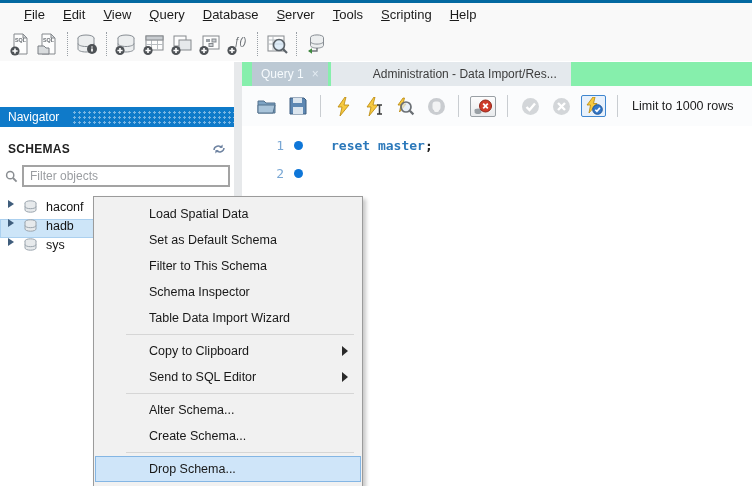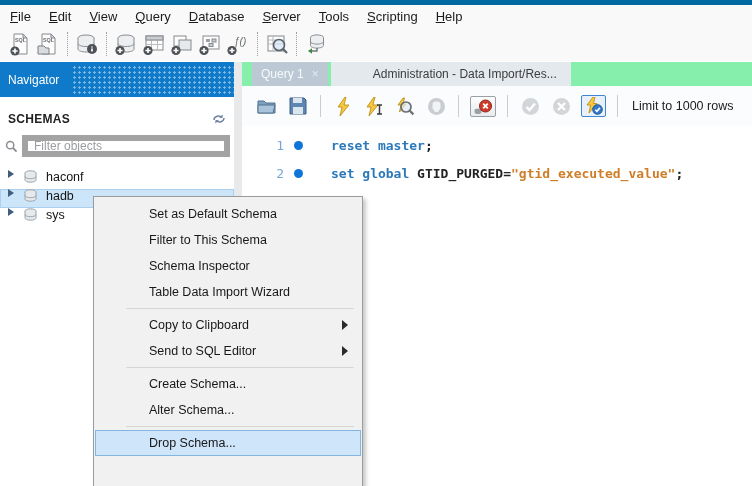--- a/index.html
+++ b/index.html
@@ -1,44 +1,44 @@
 <!DOCTYPE html>
 <html><head>
 <meta charset="utf-8">
 <style>
   * { margin:0; padding:0; box-sizing:border-box; }
   html,body { width:752px; height:486px; overflow:hidden; background:#fff; }
   body { font-family:"Liberation Sans", sans-serif; color:#1a1a1a; position:relative; }
   .screen { position:absolute; inset:0; width:752px; height:486px; background:#fff; overflow:hidden; }
 
   
-  .menubar { height:27px; display:flex; align-items:center; padding-left:1px;
-             background:#f9f9f9; border-top:5px solid #0369a1; }
+  .menubar { height:27px; display:flex; align-items:flex-start; padding-left:15px;
+             background:#f9f9f9; border-top:3px solid #0369a1; }
   .menu-item { padding:4px 9px; font-size:13px; color:#1b1b1b; cursor:default; }
   .menu-item .u { text-decoration:underline; }
 
   
   .main-toolbar { height:34px; display:flex; align-items:center; padding-left:6px; background:#f9f9f9; }
   .tb-icon { width:28px; height:26px; display:flex; align-items:center; justify-content:center; }
   .tb-sep { width:1px; height:24px; border-left:1px dotted #9aa0a6; margin:0 5px; }
 
   
   .content { position:absolute; top:62px; left:0; right:0; bottom:0; display:flex; }
 
   
   .navigator { width:234px; background:#fff; position:relative; }
-  .nav-header { height:35px; background:#0f7ac9; color:#fff; font-size:12px;
-                display:flex; align-items:center; padding-left:8px; position:relative; }
+  .nav-header { height:20px; background:#0f7ac9; color:#fff; font-size:12px;
+                display:flex; align-items:center; padding-left:8px; position:relative;margin-top:45px; }
   .nav-header .dots { position:absolute; left:72px; right:0; top:3px; bottom:3px;
      background-image:radial-gradient(circle, rgba(255,255,255,.45) 1px, transparent 1.2px);
      background-size:5px 5px; }
   .schemas-row { margin-top:12px; height:20px; display:flex; align-items:center; padding:0 8px; }
   .schemas-title { font-size:12px; font-weight:bold; letter-spacing:.3px; color:#222; flex:1; }
   .filter-row { margin-top:6px; height:22px; display:flex; align-items:center; padding:0 4px 0 5px; }
-  .filter-input { flex:1; height:22px; margin-left:4px; border:6px solid #a3a3a3;
+  .filter-input { flex:1; height:22px; margin-left:4px; border:2px solid #a3a3a3;
                   font-size:12px; padding:0 6px; color:#222; outline:none; background:#fff;}
   .filter-input::placeholder { color:#9a9da1; }
   .tree { margin-top:13px; }
   .tree-row { height:19px; display:flex; padding-left:8px; font-size:12.5px; }
   .tree-row.selected { background:#cde5f8; box-shadow:inset 0 0 0 1px #abd0ef; }
   .expander { width:0; height:0; border-left:6px solid #3f5d7c; border-top:4px solid transparent;
               border-bottom:4px solid transparent; margin-right:9px; }
   .tree-label { margin-left:8px; color:#141414; }
 
   
@@ -336,34 +336,34 @@
 
       <div class="code-area">
         <div class="code-line">
           <span class="line-num">1</span>
           <span class="stmt-marker"></span>
           <span class="code-text"><span class="tok-kw">reset master</span><span class="tok-pl">;</span></span>
         </div>
         <div class="code-line">
           <span class="line-num">2</span>
           <span class="stmt-marker"></span>
-          <span class="code-text"><span class="tok-kw">set global</span><span class="tok-id"> GTID_PURGED</span><span class="tok-pl">=</span><span class="tok-str">"gtid_executed_value"</span><span class="tok-pl">;</span></span>
         </div>
       </div>
     </div>
   </div>
 
   <div class="ctx-menu">
+    <div class="ctx-item">Load Spatial Data</div>
     <div class="ctx-item">Set as Default Schema</div>
     <div class="ctx-item">Filter to This Schema</div>
     <div class="ctx-item">Schema Inspector</div>
     <div class="ctx-item">Table Data Import Wizard</div>
     <div class="ctx-sep"></div>
     <div class="ctx-item"><span>Copy to Clipboard</span><span class="sub-arrow"></span></div>
     <div class="ctx-item"><span>Send to SQL Editor</span><span class="sub-arrow"></span></div>
     <div class="ctx-sep"></div>
+    <div class="ctx-item">Alter Schema...</div>
     <div class="ctx-item">Create Schema...</div>
-    <div class="ctx-item">Alter Schema...</div>
     <div class="ctx-sep"></div>
     <div class="ctx-item highlighted">Drop Schema...</div>
   </div>
 
 </div>
 
 </body></html>

